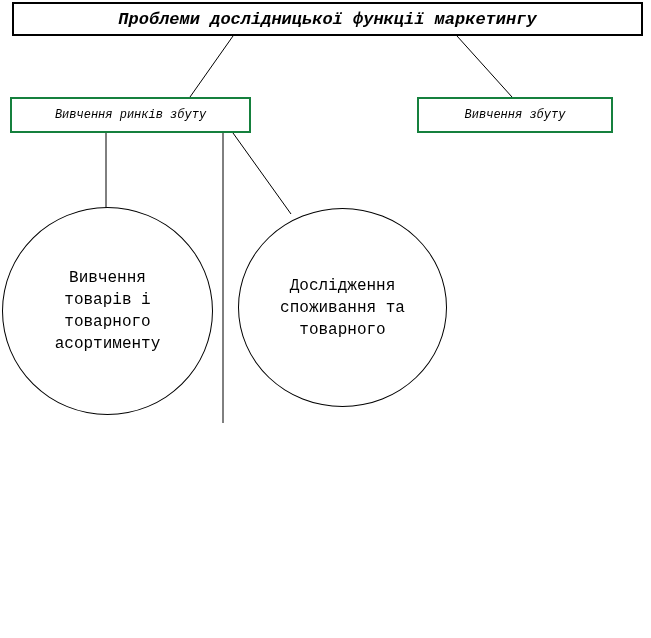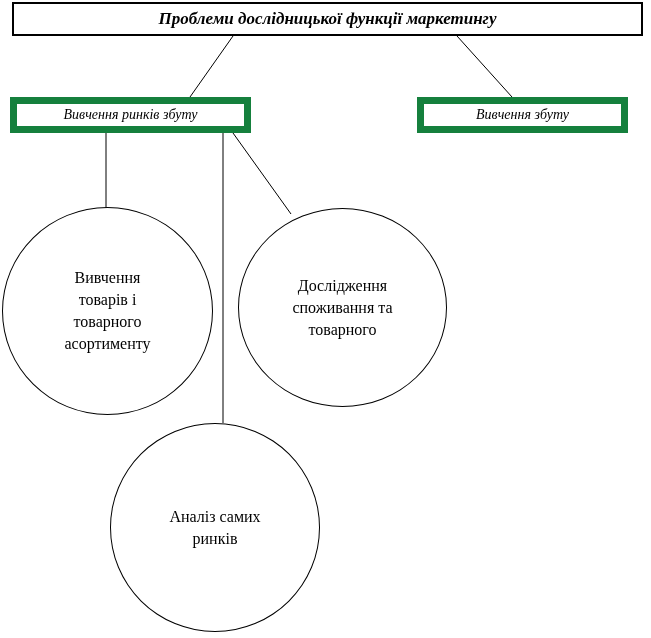--- a/index.html
+++ b/index.html
@@ -5,21 +5,21 @@
   html, body {
     margin: 0;
     padding: 0;
     background: #ffffff;
   }
   .canvas {
     position: relative;
     width: 651px;
     height: 638px;
     background: #ffffff;
-    font-family: Liberation Serif, serif;
+    font-family: Liberation Mono, monospace;
     color: #000000;
     overflow: hidden;
   }
   .connectors {
     position: absolute;
     left: 0;
     top: 0;
     width: 651px;
     height: 638px;
   }
@@ -40,34 +40,34 @@
     left: 12px;
     top: 2px;
     width: 631px;
     height: 34px;
     border: 2px solid #000000;
     font-size: 17px;
     font-weight: bold;
     font-style: italic;
   }
   .box {
-    border: 7px solid #15803d;
-    font-size: 14px;
+    border: 2px solid #15803d;
+    font-size: 12px;
     font-style: italic;
   }
   .box-left {
     left: 10px;
     top: 97px;
     width: 241px;
     height: 36px;
   }
   .box-right {
     left: 417px;
     top: 97px;
-    width: 211px;
+    width: 196px;
     height: 36px;
   }
   .circle {
     border: 1px solid #000000;
     border-radius: 50%;
     font-size: 16px;
     line-height: 22px;
   }
   .circle-left {
     left: 2px;
@@ -121,17 +121,14 @@
   </div>
 
   <div class="node circle circle-left">
     <span class="node-label">Вивчення товарів і товарного асортименту</span>
   </div>
 
   <div class="node circle circle-middle">
     <span class="node-label">Дослідження споживання та товарного</span>
   </div>
 
-  <div class="node circle circle-bottom">
-    <span class="node-label">Аналіз самих ринків</span>
-  </div>
 
 </div>
 
 </body></html>

